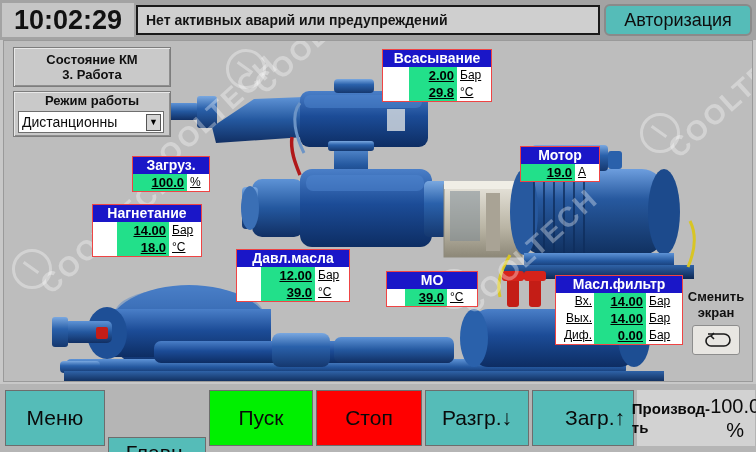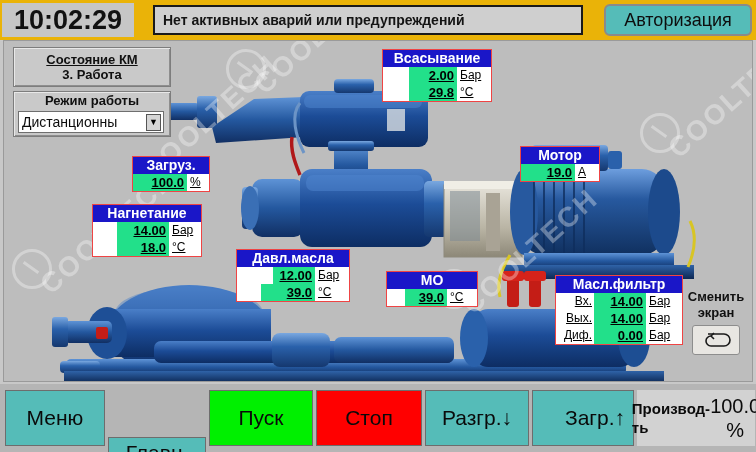--- a/index.html
+++ b/index.html
@@ -7,22 +7,22 @@
     width:756px;height:452px;overflow:hidden;
     background:#c9c9c9;
     font-family:"Liberation Sans","DejaVu Sans",sans-serif;
     -webkit-font-smoothing:none;
   }
   #app{position:relative;width:756px;height:452px;background:#c8c8c8;}
 
   
   #header{
     position:absolute;left:0;top:0;width:756px;height:40px;
-    background:#eab308;
-    display:flex;align-items:center;gap:17px;
+    background:#a3a3a3;
+    display:flex;align-items:center;
   }
   #clock{
     width:132px;height:34px;margin-left:2px;
     display:flex;align-items:center;justify-content:center;
     font-size:27px;font-weight:bold;color:#111;letter-spacing:0px;
     background:#c6c6c6;
   }
   #alarm-bar{
     flex:1;height:30px;margin:0 4px 0 2px;
     background:#cfcfcf;
@@ -75,21 +75,21 @@
   }
 
   
   .gpanel{
     position:absolute;background:#c9c9c9;
     border:1px solid #7d7d7d;
     box-shadow:inset 1px 1px 0 #e8e8e8, inset -1px -1px 0 #8e8e8e;
     text-align:center;color:#101010;
     box-sizing:border-box;
   }
-  .gpanel .l1{font-size:13px;line-height:15px;font-weight:600;text-decoration:underline;}
+  .gpanel .l1{font-size:13px;line-height:15px;font-weight:600;}
   .gpanel .l2{font-size:13px;line-height:15px;font-weight:600;}
 
   #mode-label{
     position:absolute;left:12px;top:94px;width:150px;
     font-size:13px;text-align:center;color:#101010;font-weight:600;
   }
   #mode-select{
     position:absolute;left:12px;top:110px;width:150px;height:22px;
     background:#ffffff;border:1px solid #6f6f6f;
     display:flex;align-items:center;
@@ -362,21 +362,21 @@
         <span class="pad"></span>
         <span class="val" style="width:52px">18.0</span>
         <span class="unit" style="width:32px">°C</span>
       </div>
     </div>
 
     <div class="tag" style="left:232px;top:208px;width:114px;">
       <div class="title">Давл.масла</div>
       <div class="row">
         <span class="pad"></span>
-        <span class="val" style="width:42px">12.00</span>
+        <span class="val" style="width:54px">12.00</span>
         <span class="unit" style="width:34px">Бар</span>
       </div>
       <div class="row">
         <span class="pad"></span>
         <span class="val" style="width:54px">39.0</span>
         <span class="unit" style="width:34px">°C</span>
       </div>
     </div>
 
     <div class="tag" style="left:516px;top:105px;width:80px;">

